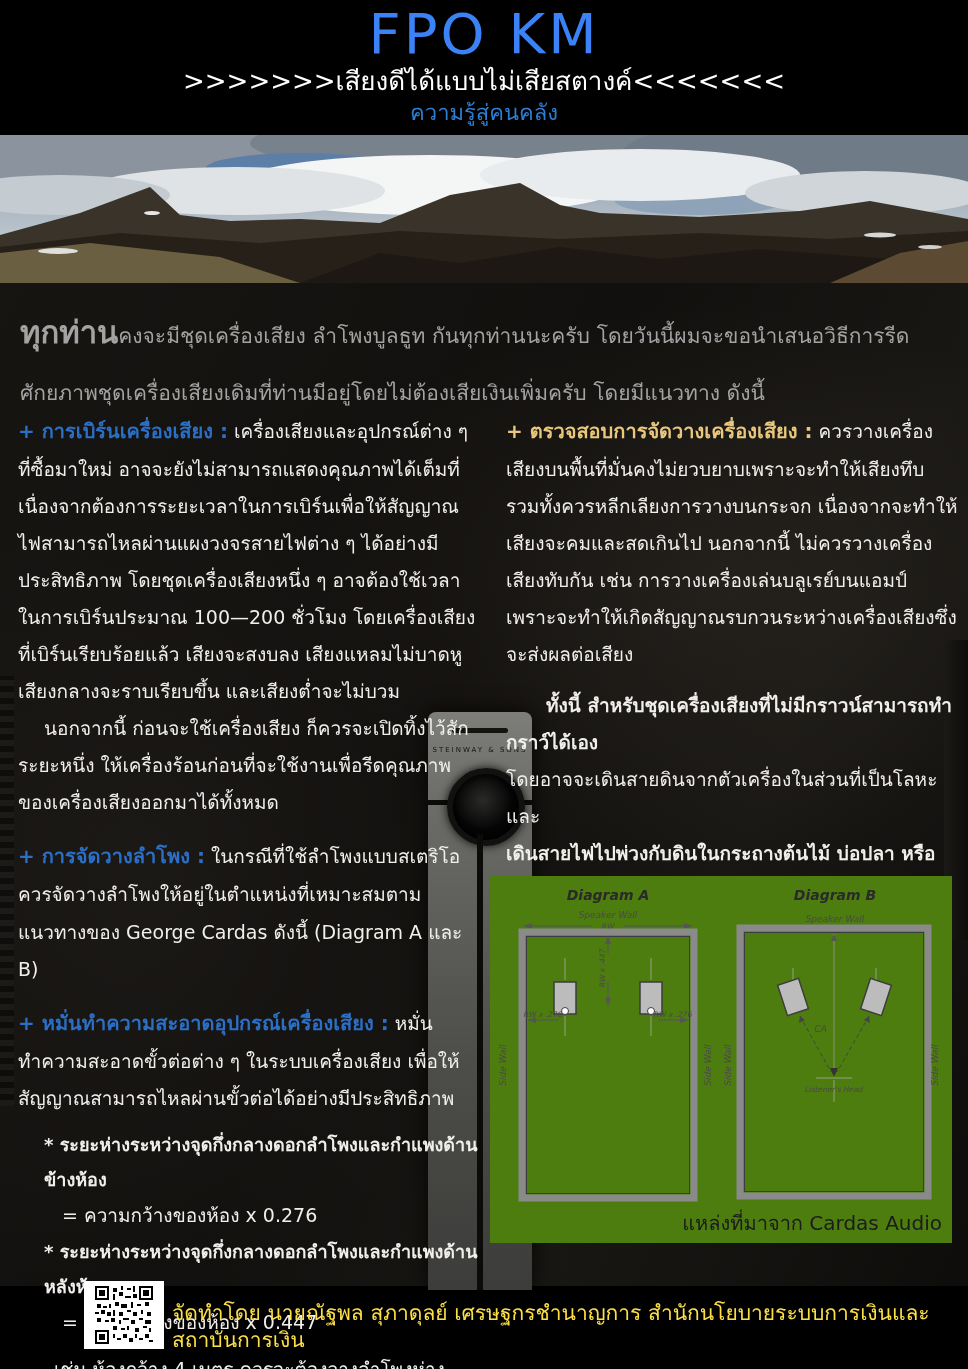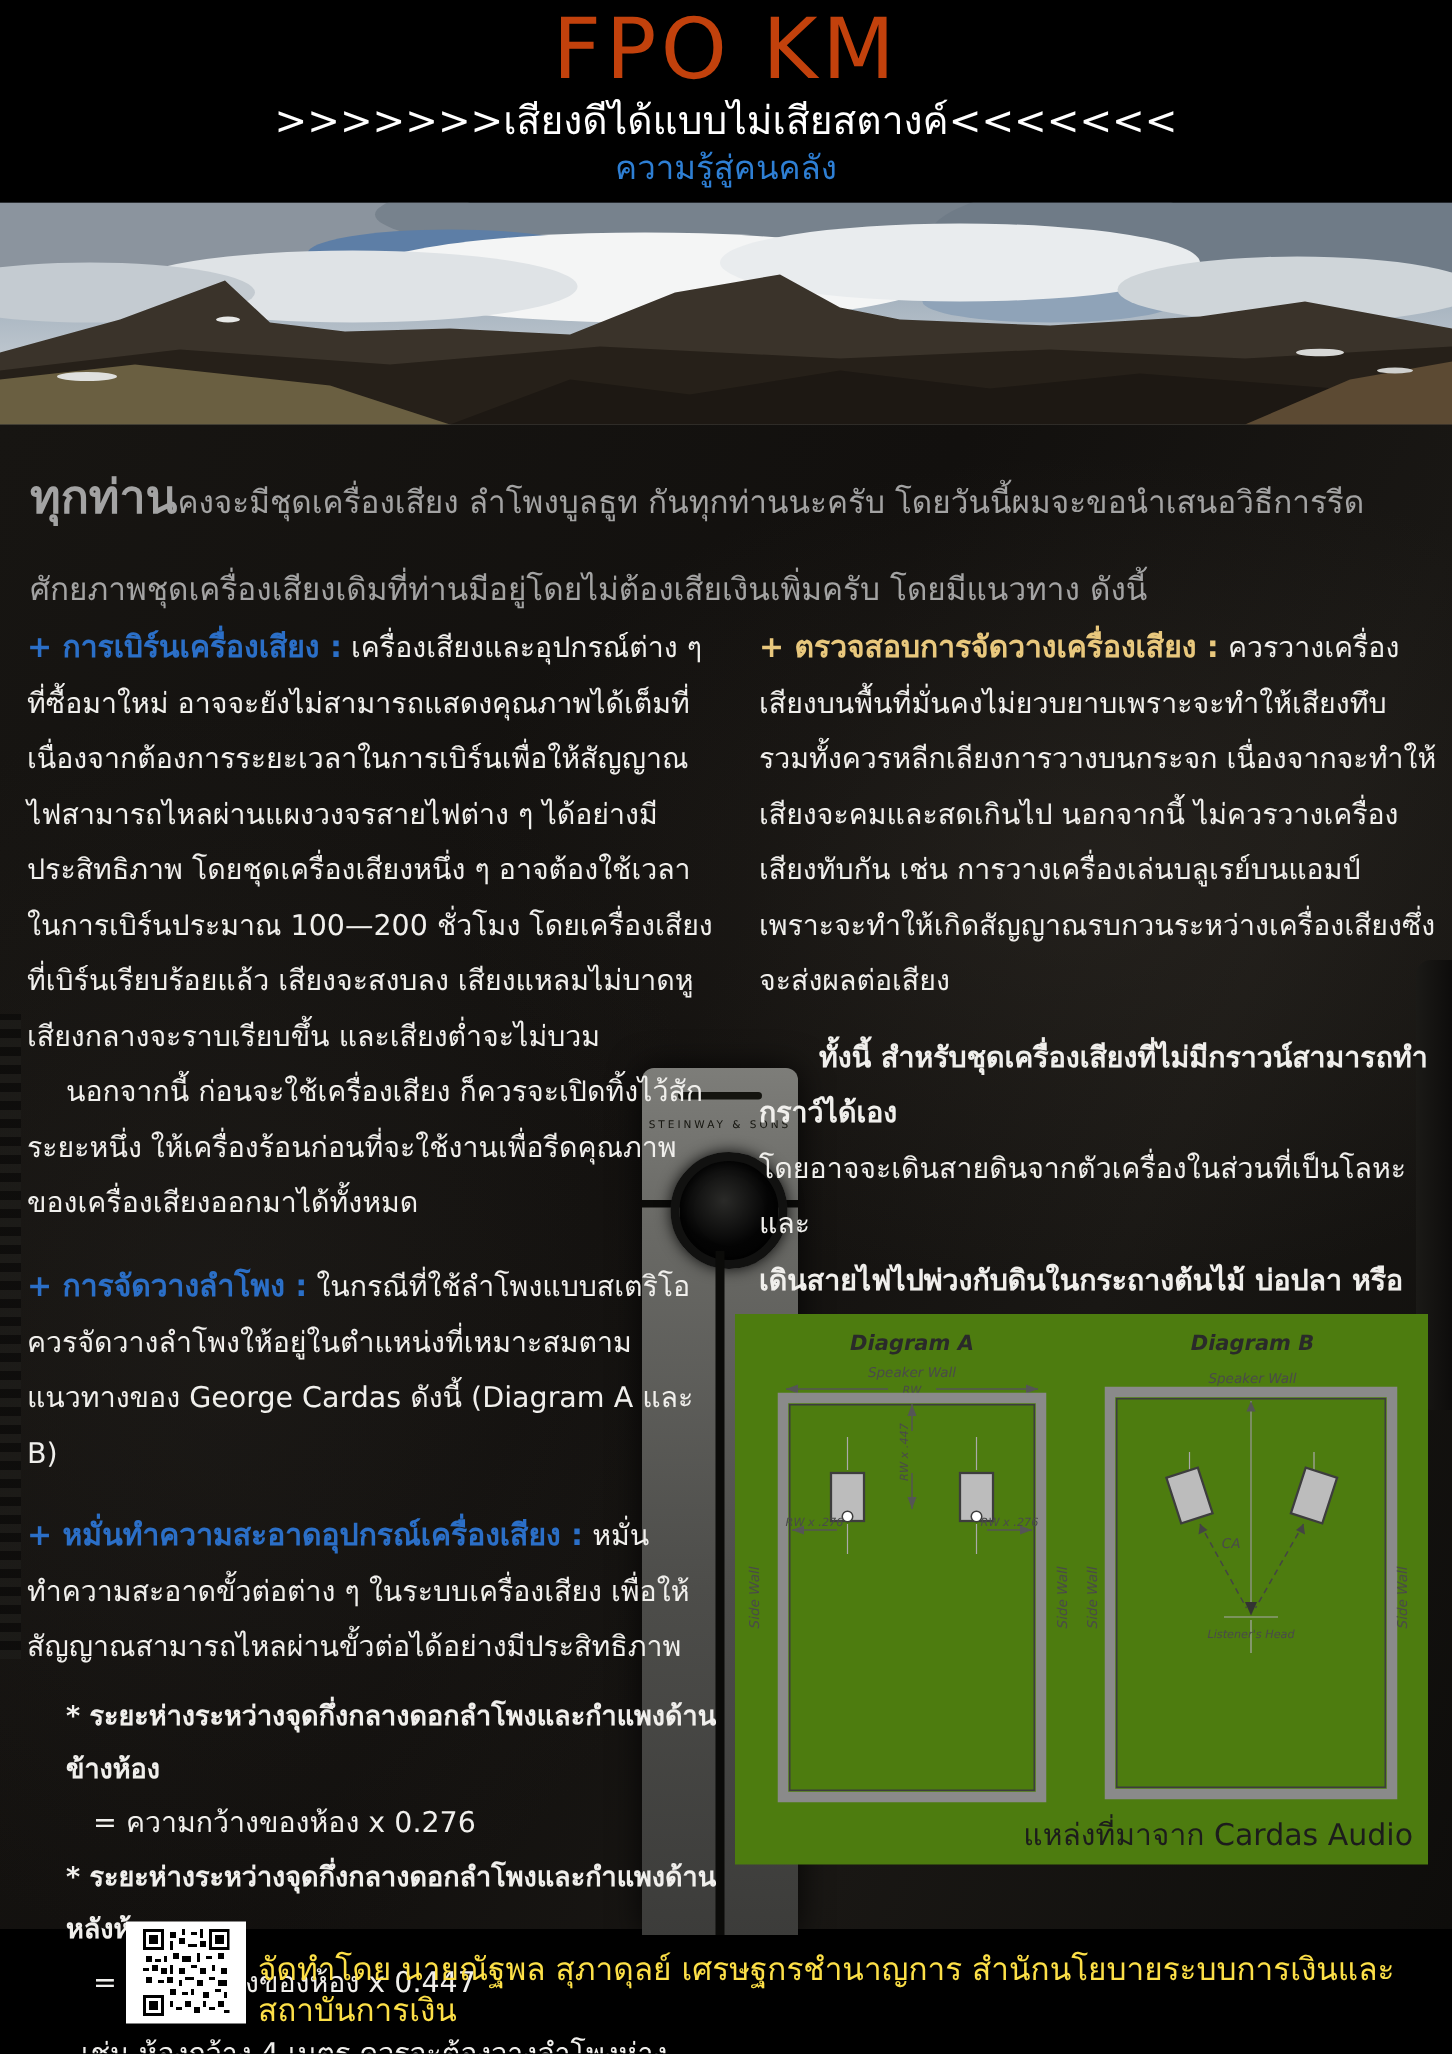--- a/index.html
+++ b/index.html
@@ -1,20 +1,20 @@
 <!DOCTYPE html>
 <html><head>
 <meta charset="utf-8">
 <style>
   html,body{margin:0;padding:0;background:#000;}
   .page{position:relative;width:968px;height:1369px;background:#000;overflow:hidden;
         font-family:"DejaVu Sans","Liberation Sans",sans-serif;}
   
   .hdr{position:absolute;left:0;top:0;width:968px;height:135px;background:#000;text-align:center;z-index:4;}
-  .hdr-title{margin-top:6px;font-size:56px;letter-spacing:3px;color:#c2410c;font-weight:400;line-height:1.0;}
+  .hdr-title{margin-top:6px;font-size:56px;letter-spacing:3px;color:#3b82f6;font-weight:400;line-height:1.0;}
   .hdr-sub{margin-top:4px;font-size:26px;color:#ffffff;line-height:1.2;}
   .hdr-tag{margin-top:3px;font-size:22px;color:#2e7fd4;line-height:1.2;}
   
   .hero{position:absolute;left:0;top:135px;width:968px;height:148px;z-index:1;}
   .hero svg{display:block;}
   
   .body-bg{position:absolute;left:0;top:283px;width:968px;height:1003px;z-index:0;
      background:
        radial-gradient(ellipse 600px 400px at 75% 30%, rgba(60,55,48,.35), rgba(0,0,0,0) 70%),
        radial-gradient(ellipse 500px 600px at 15% 60%, rgba(45,42,38,.30), rgba(0,0,0,0) 70%),

